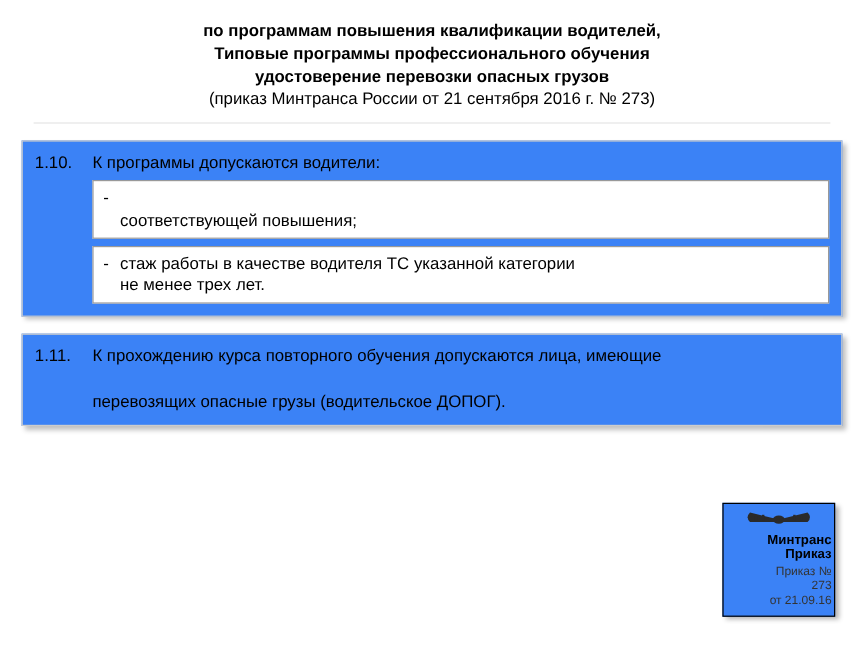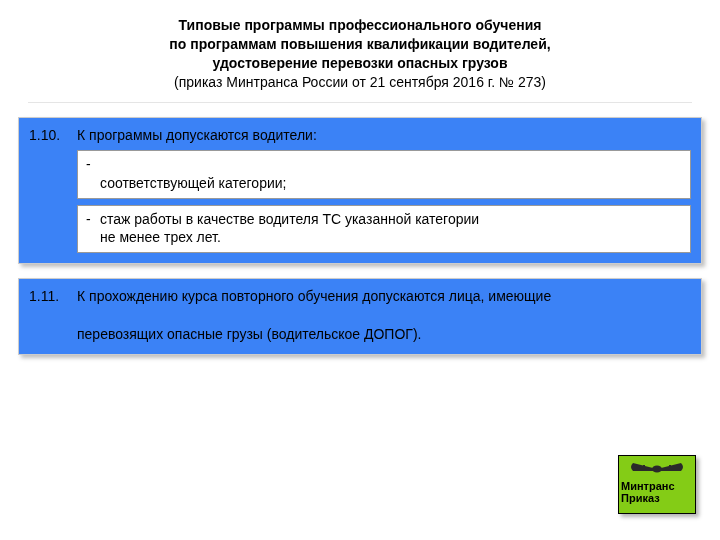--- a/index.html
+++ b/index.html
@@ -48,25 +48,25 @@
   }
   .sub-box .dash-row {
     display: flex;
     gap: 6px;
   }
   .sub-box .dash { flex: 0 0 8px; }
   .badge {
     position: absolute;
     right: 24px;
     bottom: 26px;
-    width: 78px;
-    background: #84cc16;
+    width: 94px;
+    background: #3b82f6;
     border: 1px solid #000;
     box-shadow: 3px 3px 4px rgba(0,0,0,0.3);
-    text-align: left;
+    text-align: right;
     padding: 4px 2px 6px 2px;
   }
   .badge .logo {
     display: flex;
     justify-content: center;
     margin-bottom: 2px;
   }
   .badge .logo svg { display: block; }
   .badge .org {
     font-size: 11px;
@@ -77,37 +77,37 @@
   .badge .ord {
     font-size: 10px;
     line-height: 1.2;
     color: #333;
   }
 </style>
 </head>
 <body>
 
 <div class="title-block">
+  <div class="bold">по программам повышения квалификации водителей,</div>
   <div class="bold">Типовые программы профессионального обучения</div>
-  <div class="bold">по программам повышения квалификации водителей,</div>
   <div class="bold">удостоверение перевозки опасных грузов</div>
   <div>(приказ Минтранса России от 21 сентября 2016 г. № 273)</div>
 </div>
 
 <div class="panel">
   <div class="panel-row">
     <div class="num">1.10.</div>
     <div class="txt">К программы допускаются водители:</div>
   </div>
   <div class="sub-box">
     <div class="dash-row">
       <div class="dash">-</div>
       <div>
         <br>
-        <span>соответствующей категории;</span>
+        <span>соответствующей повышения;</span>
       </div>
     </div>
   </div>
   <div class="sub-box">
     <div class="dash-row">
       <div class="dash">-</div>
       <div>
         <span>стаж работы в качестве водителя ТС указанной категории</span><br>
         <span>не менее трех лет.</span>
       </div>
@@ -137,13 +137,18 @@
         <rect x="16" y="5" width="2" height="5"></rect>
         <rect x="42" y="5" width="2" height="5"></rect>
         <rect x="48" y="6" width="2" height="4"></rect>
       </g>
     </svg>
   </div>
   <div class="org">
     <span>Минтранс</span><br>
     <span>Приказ</span>
   </div>
+  <div class="ord">
+    <span>Приказ №</span><br>
+    <span>273</span><br>
+    <span>от 21.09.16</span>
+  </div>
 </div>
 
 </body></html>

